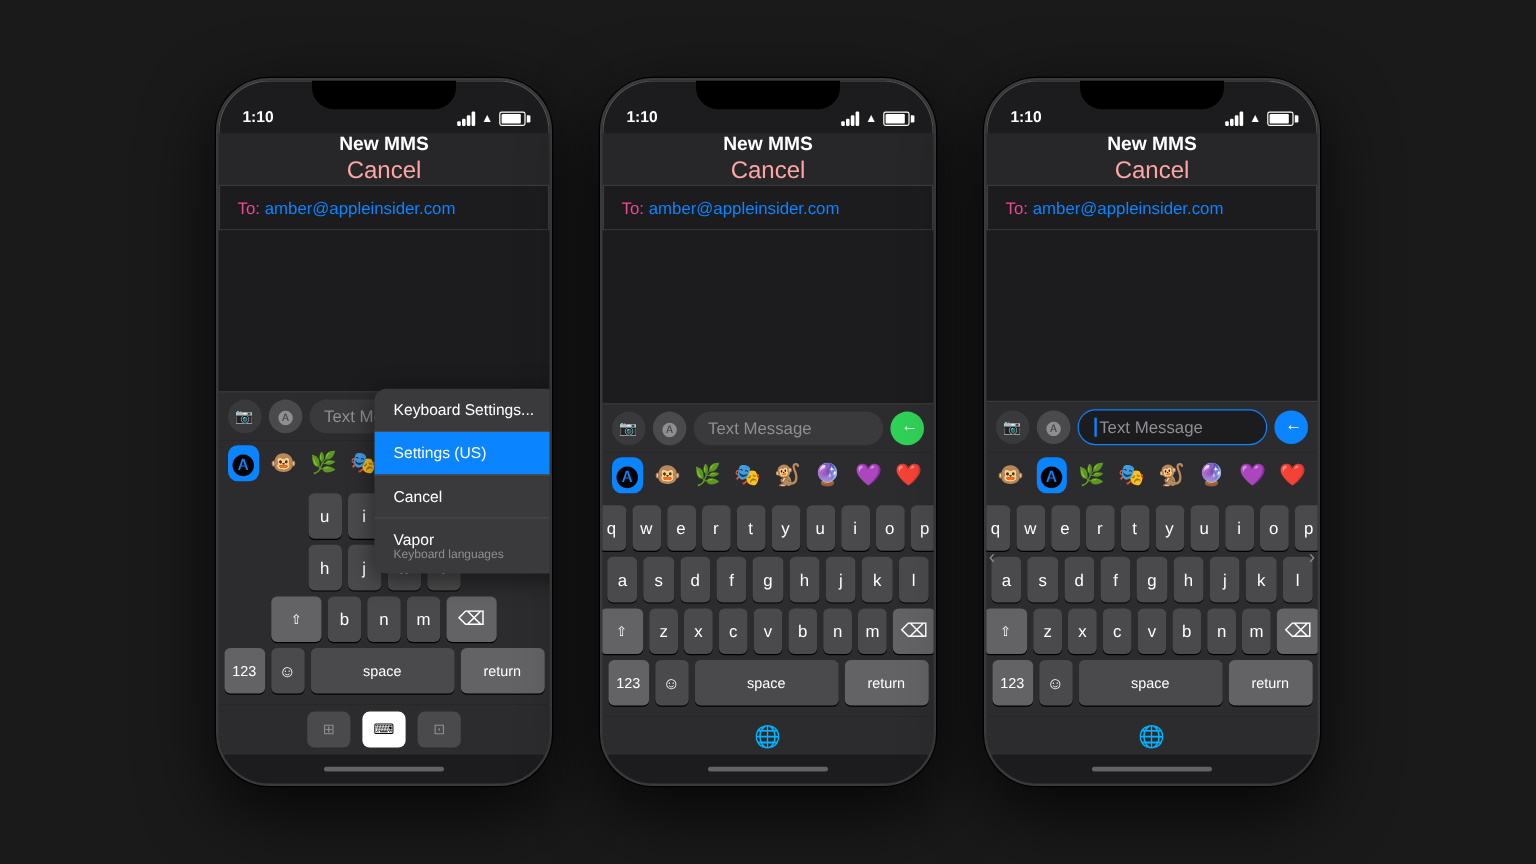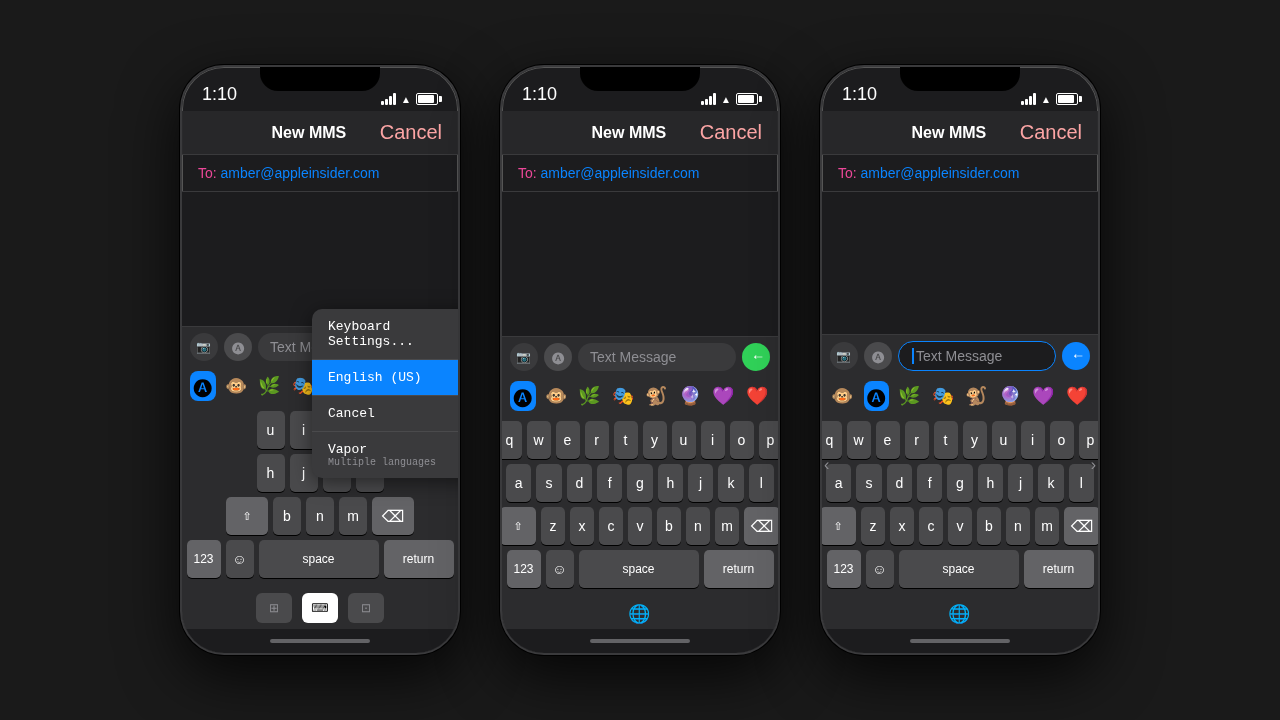--- a/index.html
+++ b/index.html
@@ -47,21 +47,21 @@
       display: flex;
       align-items: flex-end;
       justify-content: space-between;
       padding: 0 20px 6px;
       font-size: 12px;
       color: #fff;
       font-weight: 600;
       flex-shrink: 0;
     }
 
-    .status-left { font-size: 18px; font-weight: 400; }
+    .status-left { font-size: 13px; font-weight: 700; }
     .status-right {
       display: flex;
       gap: 5px;
       align-items: center;
       font-size: 10px;
     }
     .signal-bars { display: flex; gap: 1px; align-items: flex-end; }
     .signal-bar {
       background: #fff;
       width: 3px;
@@ -98,20 +98,21 @@
     
     .nav-bar {
       height: 44px;
       background: rgba(40,40,42,0.95);
       display: flex;
       align-items: center;
       justify-content: space-between;
       padding: 0 16px;
       flex-shrink: 0;
       border-bottom: 0.5px solid #3a3a3c;
+      flex-direction: column;
     }
     .nav-title {
       font-size: 16px;
       font-weight: 600;
       color: #fff;
     }
     .nav-cancel {
       font-size: 20px;
       color: #fca5a5;
       cursor: pointer;
@@ -309,21 +310,20 @@
       overflow: hidden;
       z-index: 20;
       width: 170px;
       box-shadow: 0 4px 20px rgba(0,0,0,0.5);
     }
     .menu-item {
       padding: 10px 16px;
       font-size: 13px;
       color: #fff;
       border-bottom: 0.5px solid #4a4a4c;
-      font-family: Liberation Mono, monospace;
     }
     .menu-item:last-child { border-bottom: none; }
     .menu-item-selected {
       background: #0a84ff;
       color: #fff;
     }
     .menu-item-sub {
       font-size: 10px;
       color: #8e8e93;
       display: block;
@@ -472,25 +472,25 @@
     <div class="kbd-switch-btn kbd-switch-btn-active">⌨</div>
     <div class="kbd-switch-btn">⊡</div>
   </div>
 
   <div class="home-indicator">
     <div class="home-bar"></div>
   </div>
 
   <div class="keyboard-menu">
     <div class="menu-item">Keyboard Settings...</div>
-    <div class="menu-item menu-item-selected">English (US)</div>
+    <div class="menu-item menu-item-selected">Settings (US)</div>
     <div class="menu-item">Cancel</div>
     <div class="menu-item">
       Vapor
-      <span class="menu-item-sub">Multiple languages</span>
+      <span class="menu-item-sub">Keyboard languages</span>
     </div>
   </div>
 </div>
 
 <div class="phone">
   <div class="notch"></div>
 
   <div class="status-bar">
     <span class="status-left">1:10</span>
     <div class="status-right">

